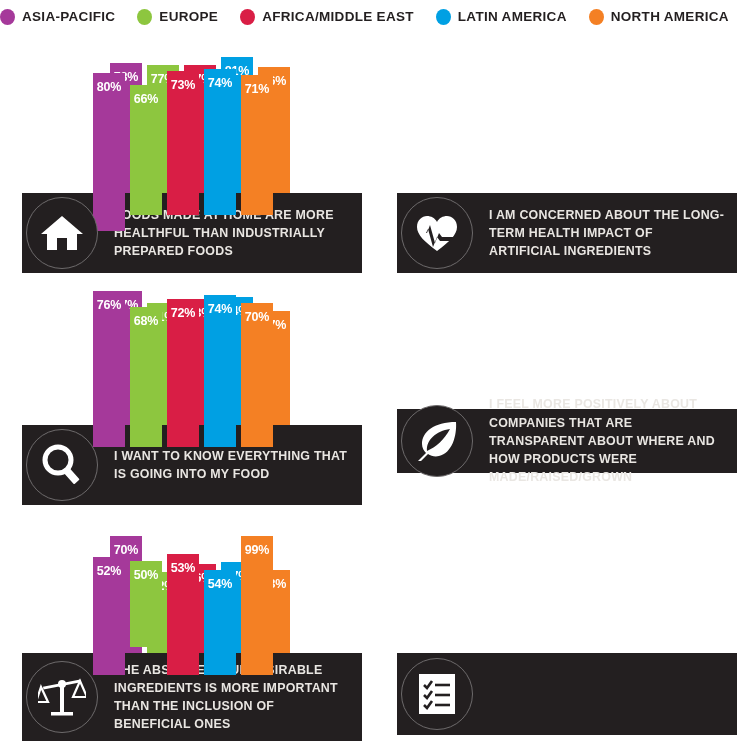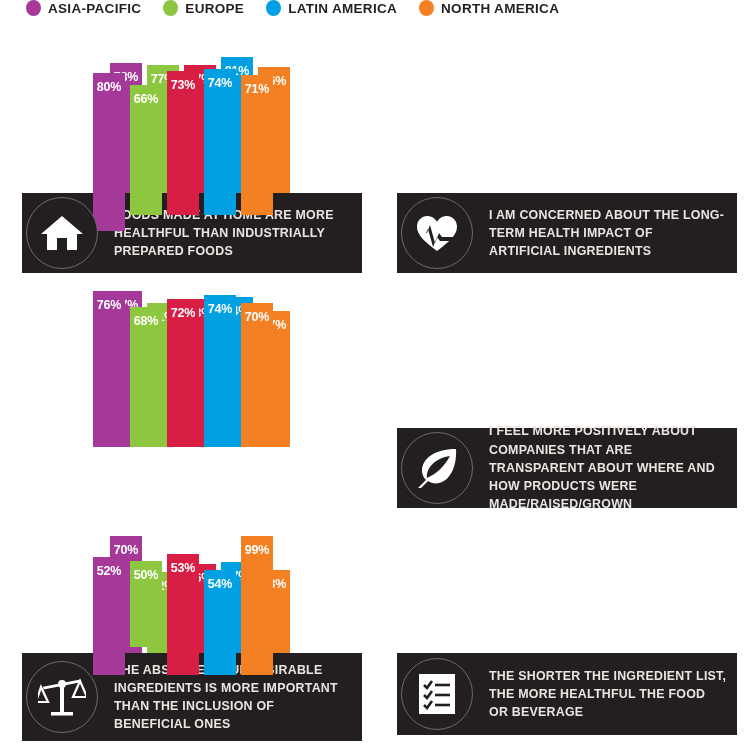--- a/index.html
+++ b/index.html
@@ -16,22 +16,21 @@
   }
 
   
   #legend {
     position: absolute;
     top: 0;
     left: 0;
     width: 750px;
     height: 33px;
     display: flex;
-    align-items: flex-start;
-    padding-left: 26px;
+    align-items: center;
     box-sizing: border-box;
   }
   .legend-item {
     display: flex;
     align-items: center;
     margin-right: 22px;
     white-space: nowrap;
   }
   .legend-dot {
     width: 15px;
@@ -112,20 +111,24 @@
 <div id="legend">
     <div class="legend-item">
       <span class="legend-dot" style="background: rgb(165, 57, 154);"></span>
       <span class="legend-label">ASIA-PACIFIC</span>
     </div>
     <div class="legend-item">
       <span class="legend-dot" style="background: rgb(141, 198, 63);"></span>
       <span class="legend-label">EUROPE</span>
     </div>
     <div class="legend-item">
+      <span class="legend-dot" style="background: rgb(217, 30, 69);"></span>
+      <span class="legend-label">AFRICA/MIDDLE EAST</span>
+    </div>
+    <div class="legend-item">
       <span class="legend-dot" style="background: rgb(0, 160, 227);"></span>
       <span class="legend-label">LATIN AMERICA</span>
     </div>
     <div class="legend-item">
       <span class="legend-dot" style="background: rgb(244, 128, 36);"></span>
       <span class="legend-label">NORTH AMERICA</span>
     </div>
   </div>
 
 <div id="blocks">
@@ -195,40 +198,49 @@
         <div class="bar" style="height: 148px; margin-top: 8px; background: rgb(217, 30, 69);">
           <span class="bar-value">73%</span>
         </div>
         <div class="bar" style="height: 150px; margin-top: 6px; background: rgb(0, 160, 227);">
           <span class="bar-value">74%</span>
         </div>
         <div class="bar" style="height: 136px; margin-top: 20px; background: rgb(244, 128, 36);">
           <span class="bar-value">67%</span>
         </div>
       </div>
+      <div class="panel" style="top: 425px; height: 80px; width: 340px; background: rgb(35, 31, 32);">
+        <div class="icon-circle">
+          <svg width="44" height="42" viewBox="0 0 44 42">
+            <circle cx="18" cy="16" r="13" fill="none" stroke="#fff" stroke-width="5"></circle>
+            <rect x="24" y="24" width="7.5" height="18" rx="1" fill="#fff" transform="rotate(-42 27 28)"></rect>
+          </svg>
+        </div>
+        <div class="panel-text" style="color: rgb(233, 230, 226);">I WANT TO KNOW EVERYTHING THAT IS GOING INTO MY FOOD</div>
+      </div>
     </div>
     <div class="block" style="left: 397px; top: 0px; width: 340px; height: 750px;">
       <div style="position: absolute; left: -304px; top: 291px; height: 156px; display: flex; align-items: flex-start;">
         <div class="bar" style="height: 156px; margin-top: 0px; background: rgb(165, 57, 154);">
           <span class="bar-value">76%</span>
         </div>
         <div class="bar" style="height: 140px; margin-top: 16px; background: rgb(141, 198, 63);">
           <span class="bar-value">68%</span>
         </div>
         <div class="bar" style="height: 148px; margin-top: 8px; background: rgb(217, 30, 69); padding-left: 17px;">
           <span class="bar-value">72%</span>
         </div>
         <div class="bar" style="height: 152px; margin-top: 4px; background: rgb(0, 160, 227);">
           <span class="bar-value">74%</span>
         </div>
         <div class="bar" style="height: 144px; margin-top: 12px; background: rgb(244, 128, 36);">
           <span class="bar-value">70%</span>
         </div>
       </div>
-      <div class="panel" style="top: 428px; height: 80px; width: 340px; background: rgb(35, 31, 32);">
+      <div class="panel" style="top: 409px; height: 64px; width: 340px; background: rgb(35, 31, 32);">
         <div class="icon-circle">
           <svg width="46" height="42" viewBox="0 0 46 42">
             <path fill="#fff" d="M42 2 C20 2 8 12 8 24 C8 28 10 31 12 33 L4 41 L7 41 L14 34 C17 36 21 37 25 36 C38 33 43 16 42 2 Z M36 9 C30 20 22 27 13 31 C12 20 22 11 36 9 Z"></path>
           </svg>
         </div>
         <div class="panel-text" style="color: rgb(233, 230, 226);">I FEEL MORE POSITIVELY ABOUT COMPANIES THAT ARE TRANSPARENT ABOUT WHERE AND HOW PRODUCTS WERE MADE/RAISED/GROWN</div>
       </div>
     </div>
     <div class="block" style="left: 22px; top: 0px; width: 340px; height: 750px;">
       <div style="position: absolute; left: 88px; top: 536px; height: 139px; display: flex; align-items: flex-start;">
@@ -287,16 +299,15 @@
             <g stroke="#231f20" stroke-width="2.6" fill="none">
               <path d="M7 13 L10 16 L15 9"></path>
               <path d="M7 23 L10 26 L15 19"></path>
               <path d="M7 33 L10 36 L15 29"></path>
               <path d="M18 13 H33"></path>
               <path d="M18 23 H33"></path>
               <path d="M18 33 H33"></path>
             </g>
           </svg>
         </div>
-        <div class="panel-text" style="color: rgb(233, 230, 226);">THE SHORTER THE INGREDIENT LIST, THE MORE HEALTHFUL THE FOOD OR BEVERAGE</div>
       </div>
     </div>
   </div>
 
 </body></html>

